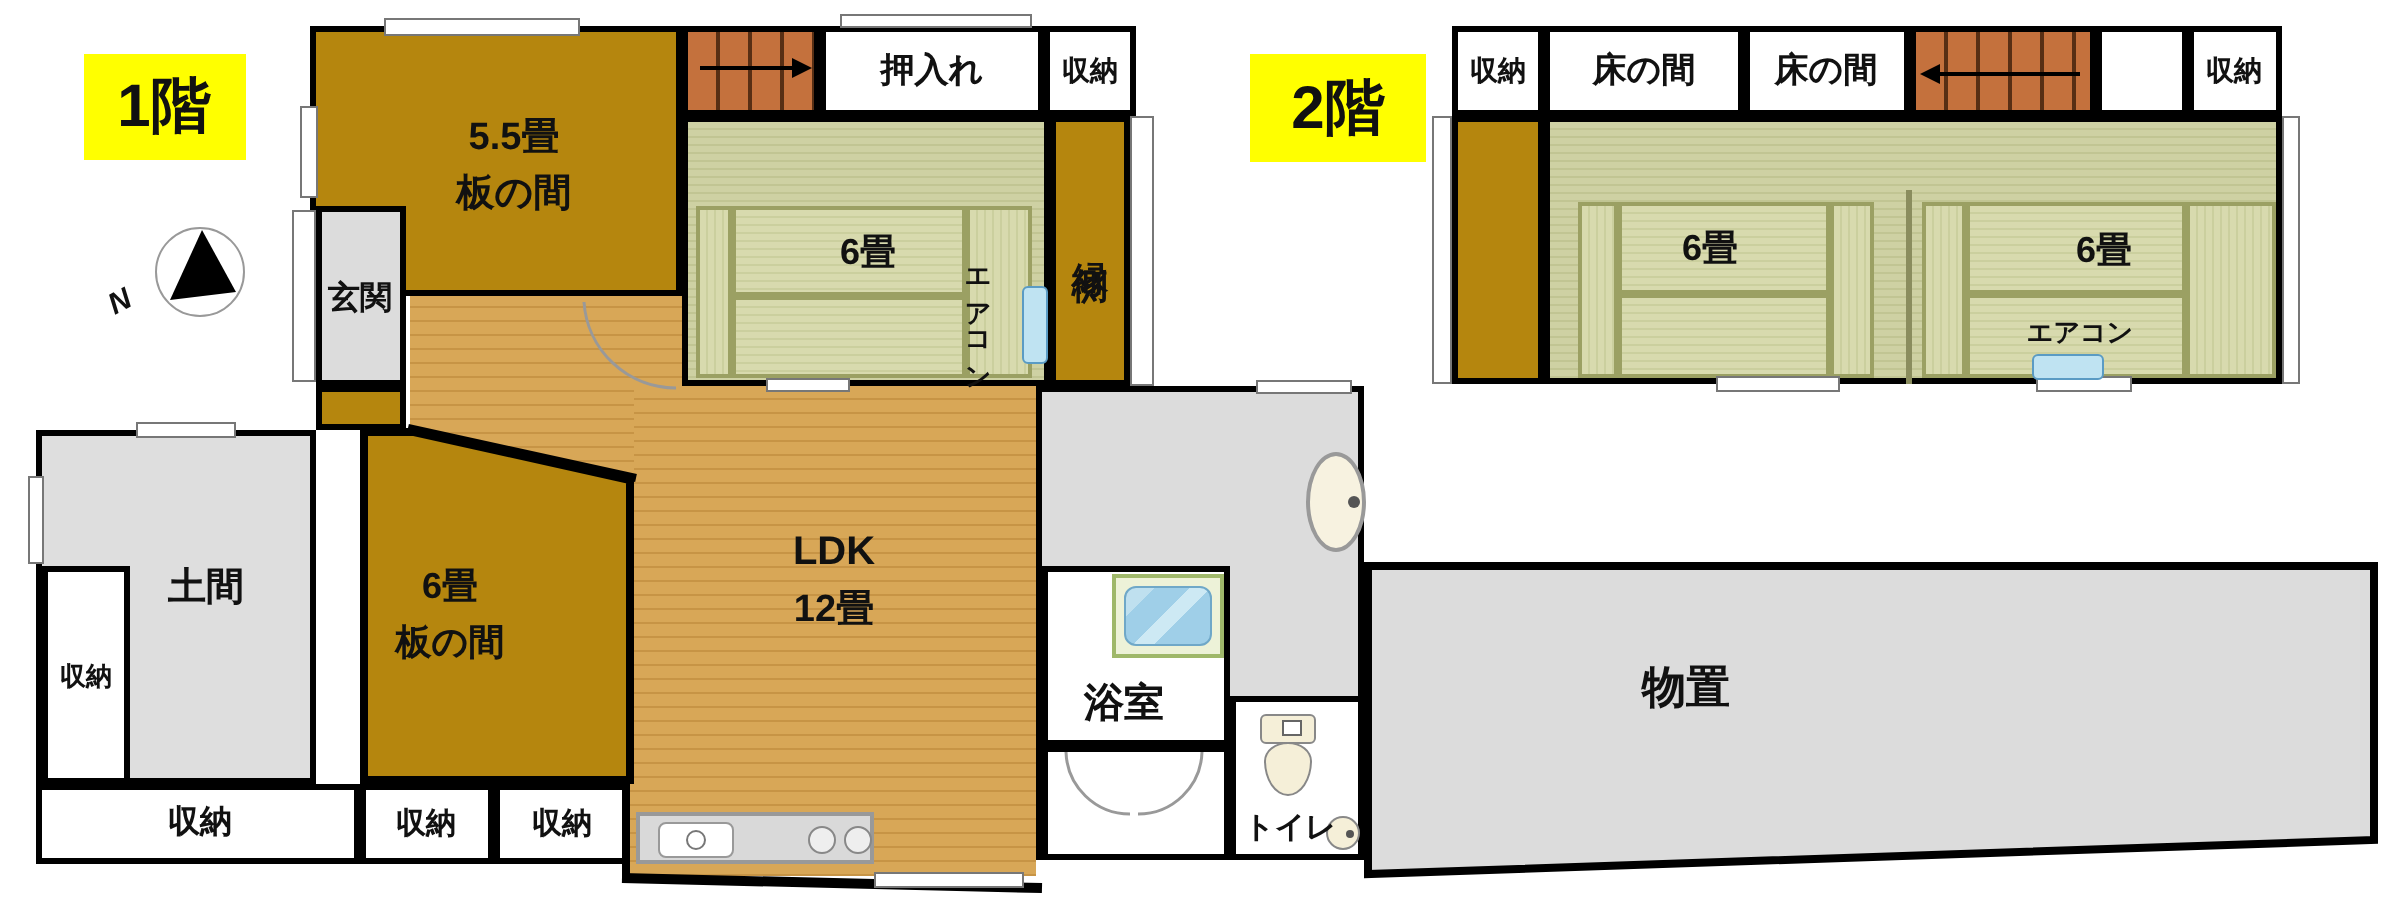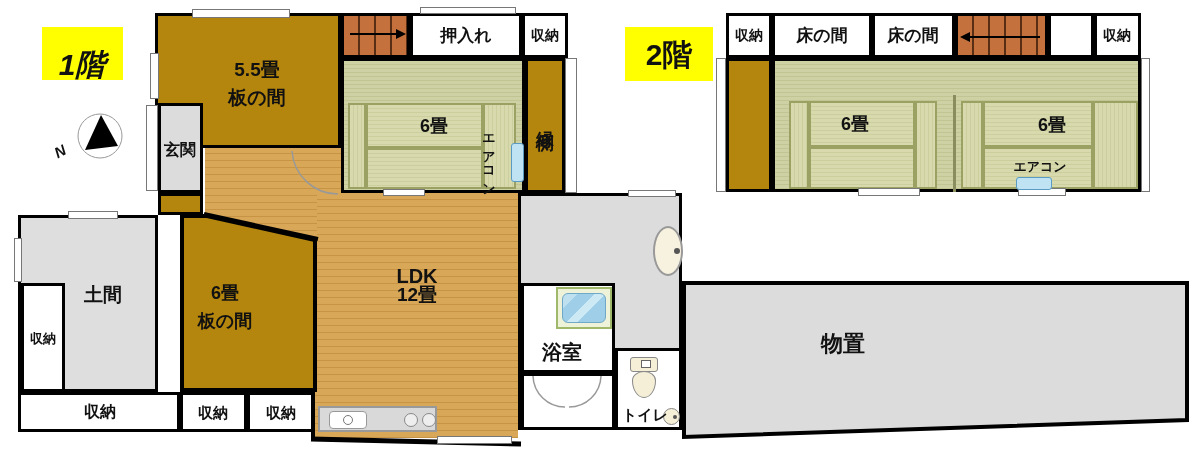--- a/index.html
+++ b/index.html
@@ -26,21 +26,21 @@
   .yellowtag{position:absolute;background:#ffff00;z-index:4;}
   .wallseg{position:absolute;background:#000;z-index:4;}
   .divline{position:absolute;background:#8a8d5e;z-index:3;}
 </style>
 </head>
 <body>
 
 <div id="plan">
 
   <div class="yellowtag" style="left:42px;top:27px;width:81px;height:53px;"></div>
-  <div class="lbl" style="left:82px;top:65px;font-size:30px;font-style:italic;">1階</div>
+  <div class="lbl" style="left:82px;top:54px;font-size:30px;">1階</div>
   <div class="yellowtag" style="left:625px;top:27px;width:88px;height:54px;"></div>
   <div class="lbl" style="left:669px;top:55px;font-size:30px;">2階</div>
 
   <div class="room mustard" style="left:155px;top:13px;width:186px;height:135px;"></div>
   <div class="lbl" style="left:257px;top:69px;font-size:19px;">5.5畳</div>
   <div class="lbl" style="left:257px;top:97px;font-size:19px;">板の間</div>
 
   <div class="room stairs steps-v" style="left:341px;top:13px;width:69px;height:45px;"></div>
 
   <div class="room whitebg" style="left:410px;top:13px;width:112px;height:45px;"></div>
@@ -62,21 +62,21 @@
   <div class="lbl vert" style="left:545px;top:120px;font-size:18px;">縁側</div>
   <div class="win" style="left:565px;top:58px;width:12px;height:135px;"></div>
 
   <div class="room graybg" style="left:158px;top:103px;width:45px;height:90px;"></div>
   <div class="lbl" style="left:180px;top:150px;font-size:16px;">玄関</div>
   <div class="room mustard" style="left:158px;top:193px;width:45px;height:22px;"></div>
 
   <div class="room wood noborder" style="left:314px;top:193px;width:204px;height:245px;"></div>
   <div class="wallseg" style="left:311px;top:238px;width:4px;height:200px;"></div>
   <div class="lbl" style="left:417px;top:276px;font-size:20px;">LDK</div>
-  <div class="lbl" style="left:417px;top:294px;font-size:19px;">12畳</div>
+  <div class="lbl" style="left:417px;top:305px;font-size:19px;">12畳</div>
 
   <div class="fix" style="left:318px;top:406px;width:119px;height:26px;background:#d9d9d9;border:2px solid #999;">
     <div style="position:absolute;left:9px;top:3px;width:36px;height:16px;background:#fff;border:1px solid #999;border-radius:4px;"></div>
     <div style="position:absolute;left:23px;top:7px;width:8px;height:8px;border:1px solid #777;border-radius:50%;"></div>
     <div style="position:absolute;left:84px;top:5px;width:12px;height:12px;border:1px solid #888;border-radius:50%;background:#eee;"></div>
     <div style="position:absolute;left:102px;top:5px;width:12px;height:12px;border:1px solid #888;border-radius:50%;background:#eee;"></div>
   </div>
 
   <div class="room" style="left:18px;top:215px;width:140px;height:177px;background:#dedede;"></div>
   <div class="lbl" style="left:103px;top:294px;font-size:19px;">土間</div>

